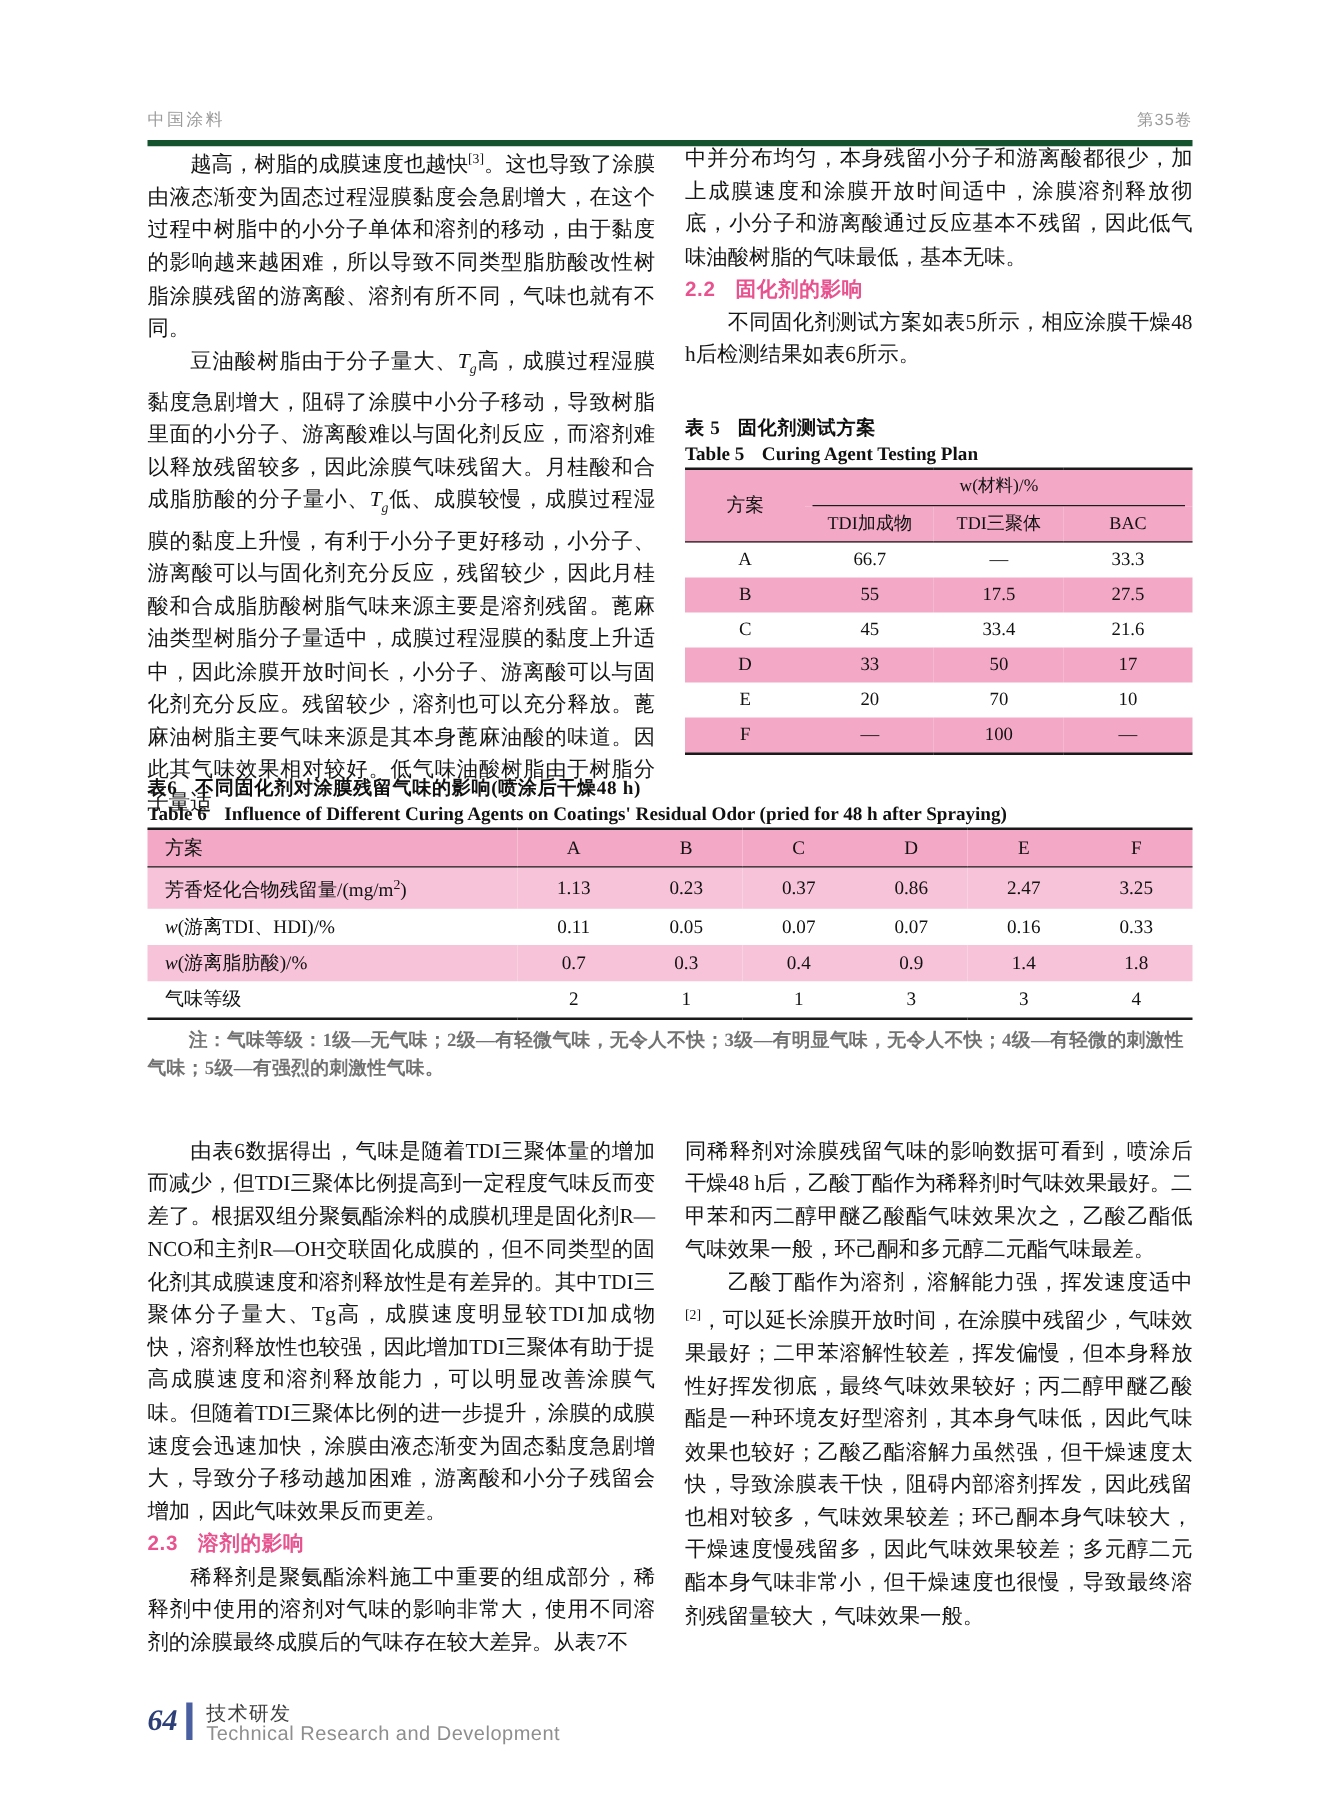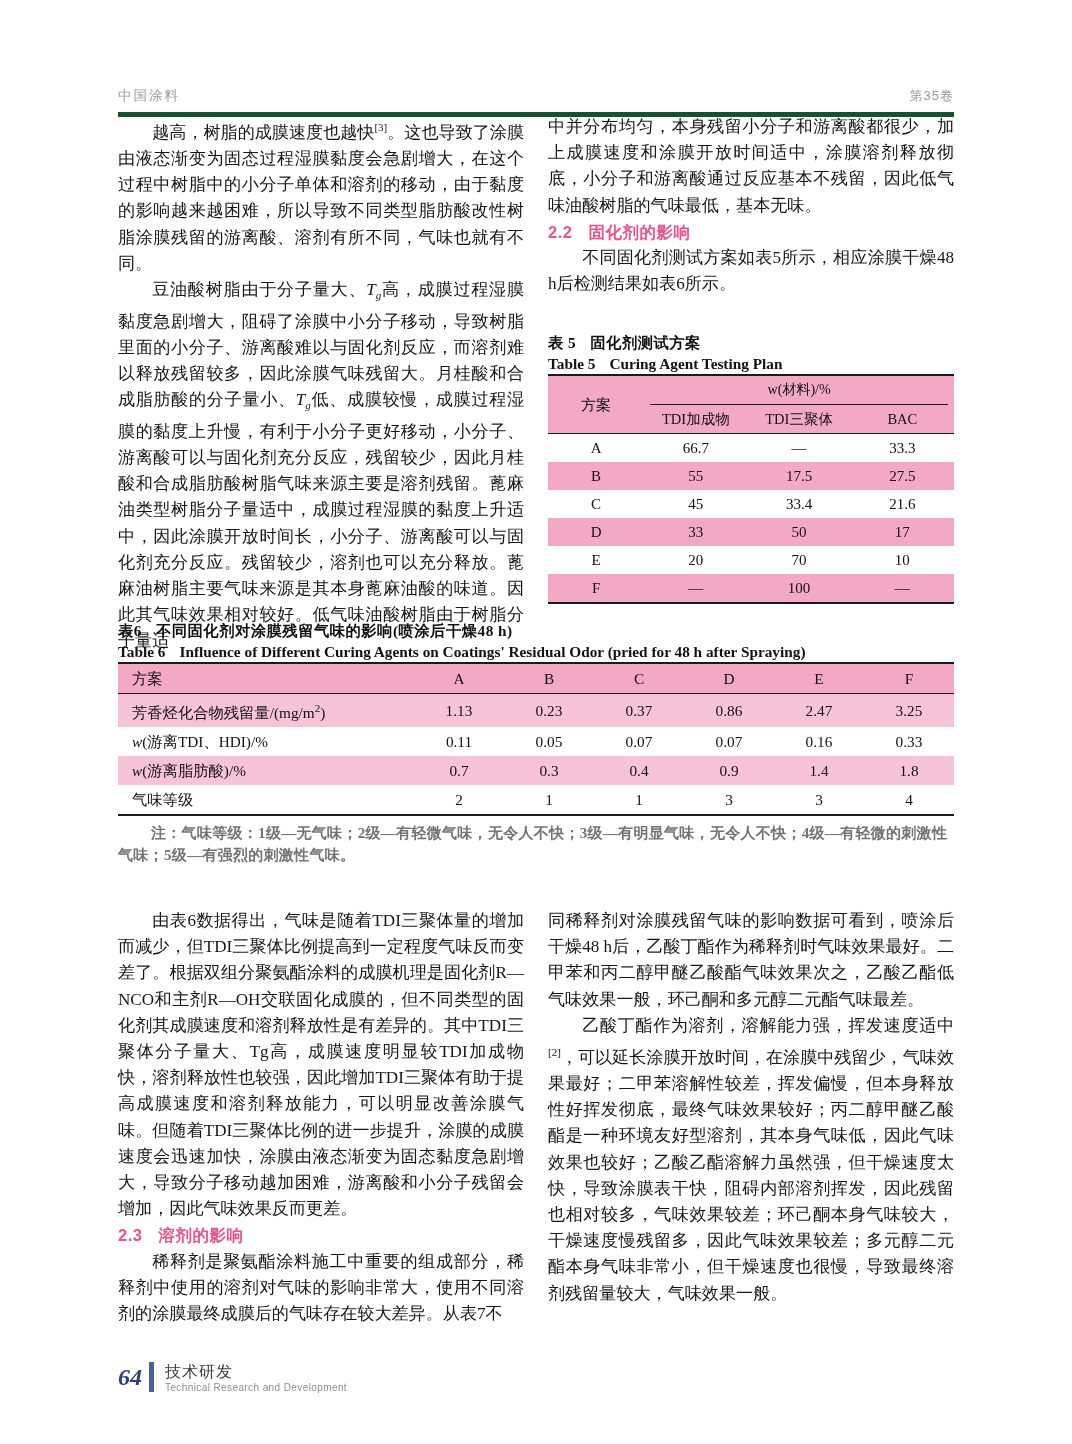--- a/index.html
+++ b/index.html
@@ -169,21 +169,21 @@
   }
   .footer .ftxt-cn {
     font-family: "Liberation Sans", "DejaVu Sans", sans-serif;
     font-size: 16px;
     color: #3d3d3d;
     letter-spacing: 1px;
     line-height: 19px;
   }
   .footer .ftxt-en {
     font-family: "Liberation Sans", "DejaVu Sans", sans-serif;
-    font-size: 10px;
+    font-size: 16px;
     color: #8e8e8e;
     letter-spacing: .4px;
     line-height: 13px;
   }
 
   .endnote { text-align: right; font-size: 16.5px; margin-top: 2px; }
 </style>
 </head>
 <body>
 

